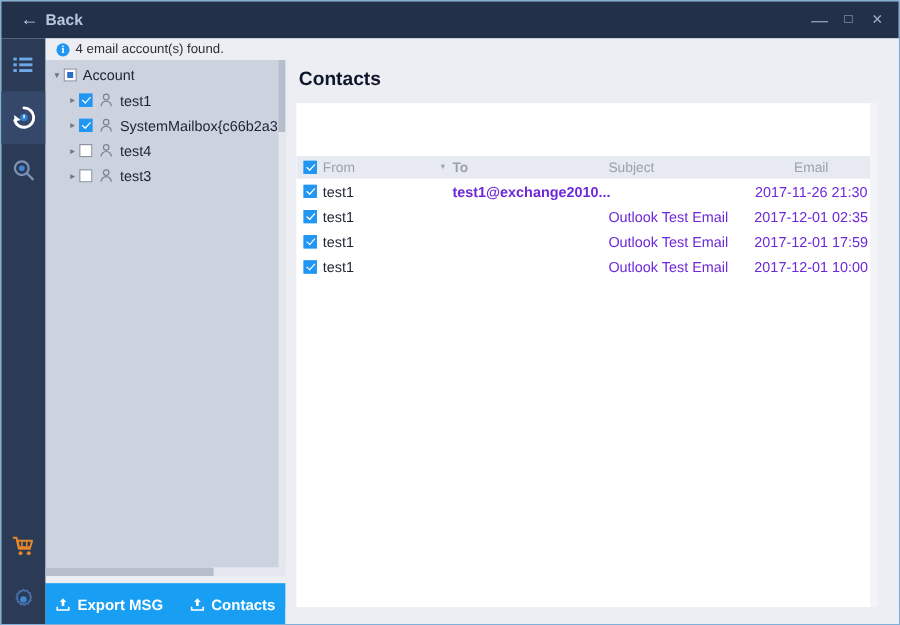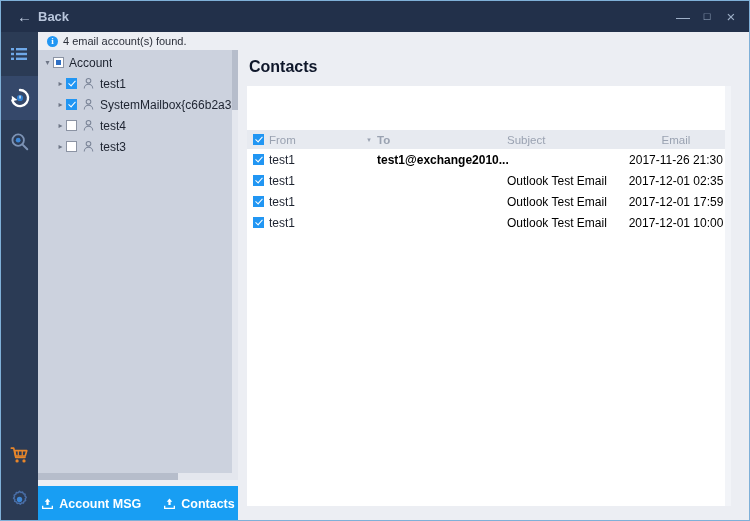--- a/index.html
+++ b/index.html
@@ -210,21 +210,21 @@
     font-size: 7px; color: #9aa2b1; text-align: center; line-height: 1;
   }
   .col-to { width: 130px; flex: 0 0 130px; text-align: left; font-weight: bold; }
   .col-subject { width: 115px; flex: 0 0 115px; text-align: left; }
   .col-date { width: 108px; flex: 0 0 108px; text-align: center; }
   .trow {
     display: flex; align-items: center;
     height: 21px; font-size: 12px; color: #1d2330;
     background: #ffffff;
   }
-  .trow .col-to, .trow .col-subject, .trow .col-date { color: #000000; }
+  .trow .col-to, .trow .col-subject, .trow .col-date { color: #6d28d9; }
   .table-vscroll {
     position: absolute; left: 487px; top: 36px;
     width: 6px; height: 420px; background: #f2f4f8;
   }
   .content-bottom {
     position: absolute; left: 0; top: 456px;
     width: 511px; height: 15px; background: #eceef3;
   }
 </style>
 </head>
@@ -364,21 +364,21 @@
   <div class="tree-gap"></div>
 
   <div class="actionbar">
     <div class="act-btn">
       <span class="up-ico">
         <svg width="13" height="13" viewBox="0 0 14 14">
             <path d="M7 1.6 L10 5.1 H8.2 V8.6 H5.8 V5.1 H4 Z" fill="#ffffff"></path>
             <path d="M1.8 9.4 V12.2 H12.2 V9.4" fill="none" stroke="#ffffff" stroke-width="1.4"></path>
           </svg>
       </span>
-      <span>Account MSG</span>
+      <span>Export MSG</span>
     </div>
     <div class="act-div"></div>
     <div class="act-btn">
       <span class="up-ico">
         <svg width="13" height="13" viewBox="0 0 14 14">
             <path d="M7 1.6 L10 5.1 H8.2 V8.6 H5.8 V5.1 H4 Z" fill="#ffffff"></path>
             <path d="M1.8 9.4 V12.2 H12.2 V9.4" fill="none" stroke="#ffffff" stroke-width="1.4"></path>
           </svg>
       </span>
       <span>Contacts</span>

